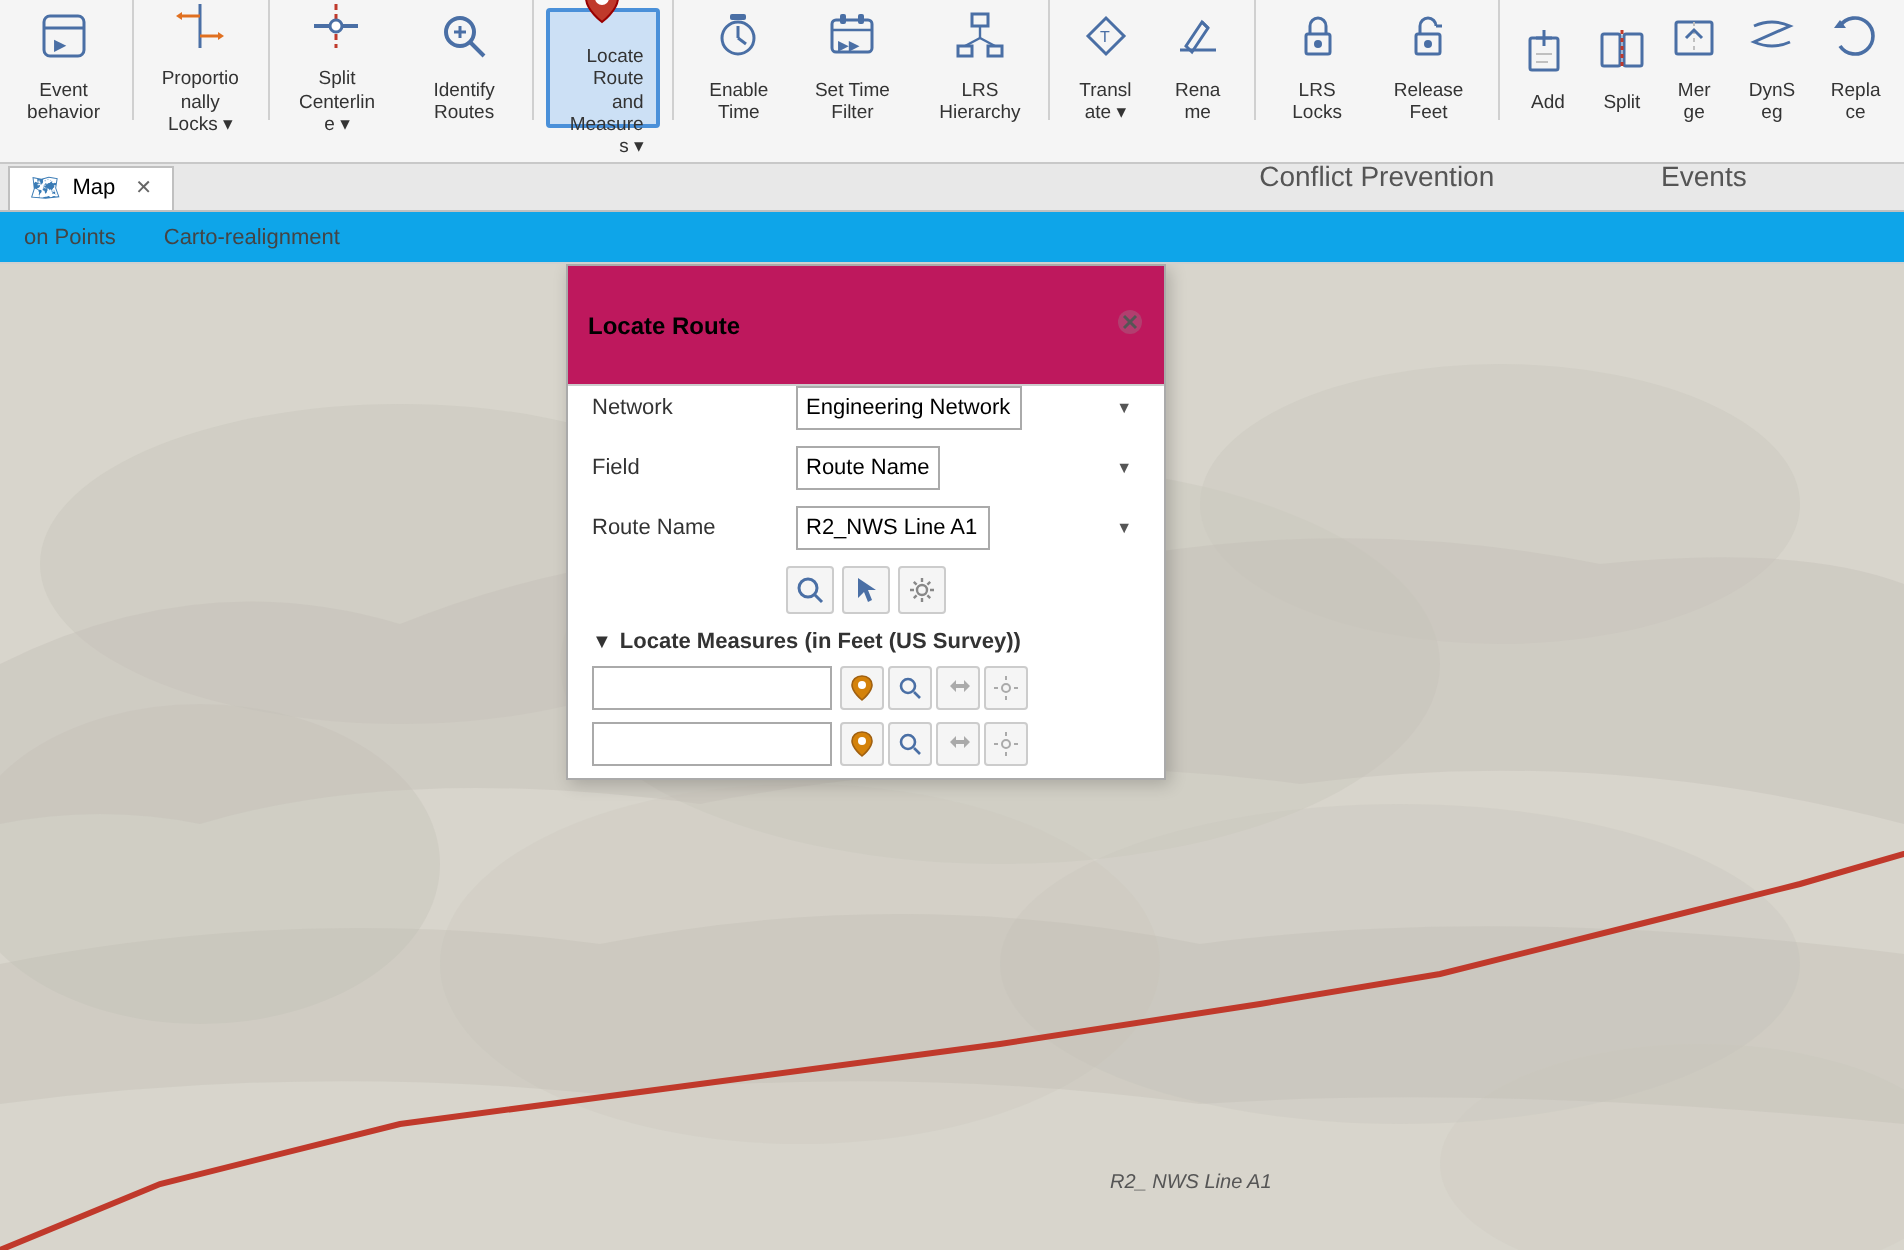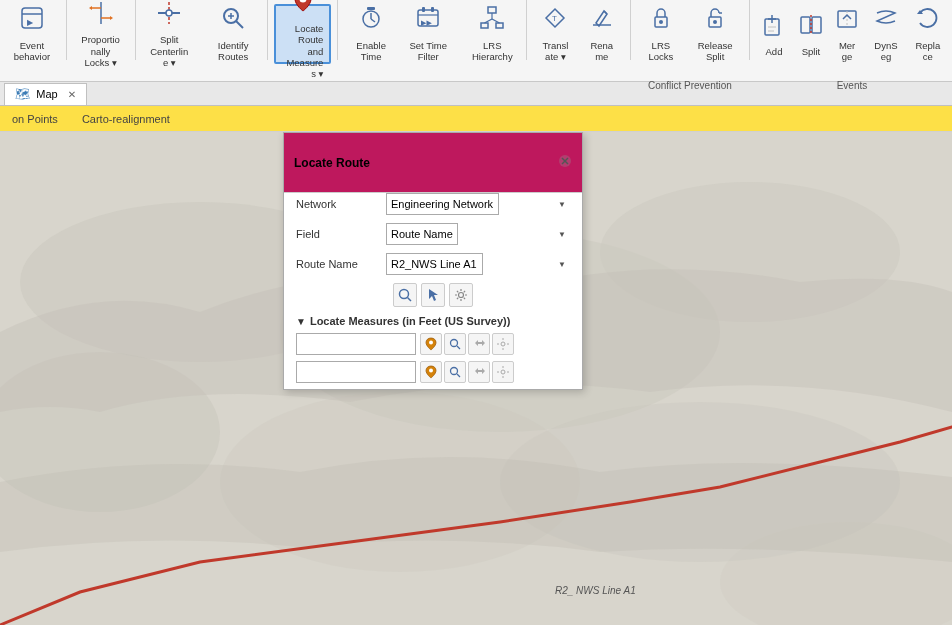--- a/index.html
+++ b/index.html
@@ -67,21 +67,21 @@
       gap: 6px;
       height: 22px;
     }
     .map-tab .tab-icon { font-size: 12px; color: #3a7bb5; }
     .map-tab .close-icon { font-size: 10px; color: #666; margin-left: 4px; }
 
     
     .sub-bar {
       display: flex;
       align-items: center;
-      background: #fde047;
+      background: #0ea5e9;
       border-bottom: 1px solid #d0d0d0;
       height: 26px;
       padding: 0 8px;
       gap: 16px;
       font-size: 11px;
       color: #444;
     }
     .sub-bar span { cursor: pointer; padding: 2px 4px; }
 
     
@@ -148,20 +148,21 @@
       border: 1px solid #aaa;
       padding: 2px 4px;
       background: #fff;
       appearance: none;
       cursor: pointer;
       height: 22px;
     }
     .select-wrapper {
       flex: 1;
       position: relative;
+      margin-left: 12px;
     }
     .select-wrapper::after {
       content: '▼';
       position: absolute;
       right: 4px;
       top: 50%;
       transform: translateY(-50%);
       font-size: 8px;
       color: #555;
       pointer-events: none;
@@ -238,21 +239,21 @@
       height: 100%;
     }
     .toolbar-section-content {
       display: flex;
       align-items: center;
       flex: 1;
       padding: 4px 4px 16px 4px;
       gap: 2px;
     }
     .toolbar-section-footer {
-      font-size: 10px;
+      font-size: 14px;
       text-align: center;
       color: #555;
       padding-bottom: 3px;
       white-space: nowrap;
     }
   </style>
 </head>
 <body>
 
 <div class="toolbar">
@@ -440,21 +441,21 @@
       </div>
       <div class="tool-btn">
         <div class="icon-area">
           <svg width="26" height="26" viewBox="0 0 26 26">
             <rect x="7" y="12" width="12" height="10" rx="1" fill="none" stroke="#4a6fa5" stroke-width="1.5"></rect>
             <path d="M9 12 V8 A4 4 0 0 1 17 8" fill="none" stroke="#4a6fa5" stroke-width="1.5"></path>
             <line x1="17" y1="8" x2="20" y2="8" stroke="#4a6fa5" stroke-width="1.5"></line>
             <circle cx="13" cy="17" r="2" fill="#4a6fa5"></circle>
           </svg>
         </div>
-        <div class="btn-label">Release Split</div>
+        <div class="btn-label">Release Feet</div>
       </div>
     </div>
     <div class="toolbar-section-footer">Conflict Prevention</div>
   </div>
 
   <div class="v-divider"></div>
 
   <div class="toolbar-section">
     <div class="toolbar-section-content">
       <div class="tool-btn" style="min-width:36px;">

